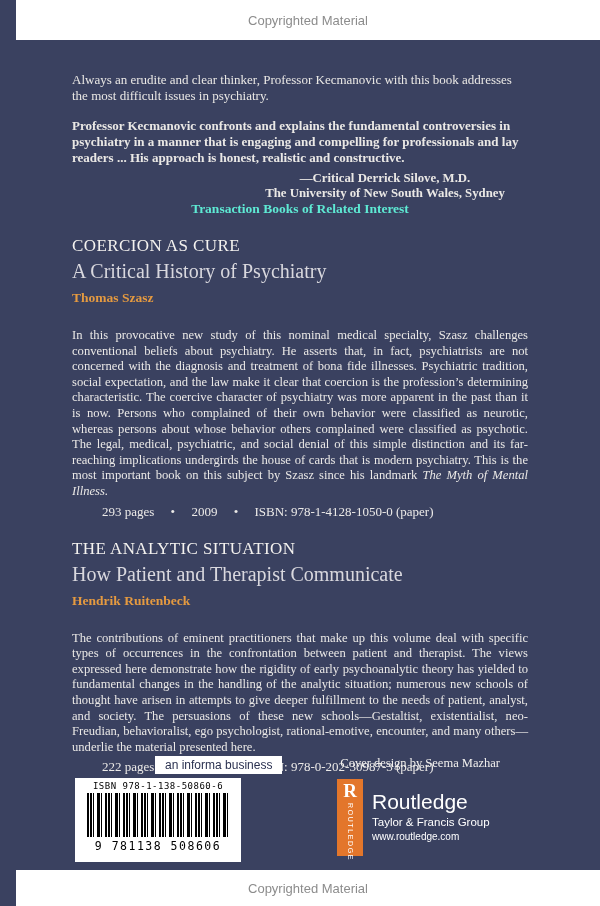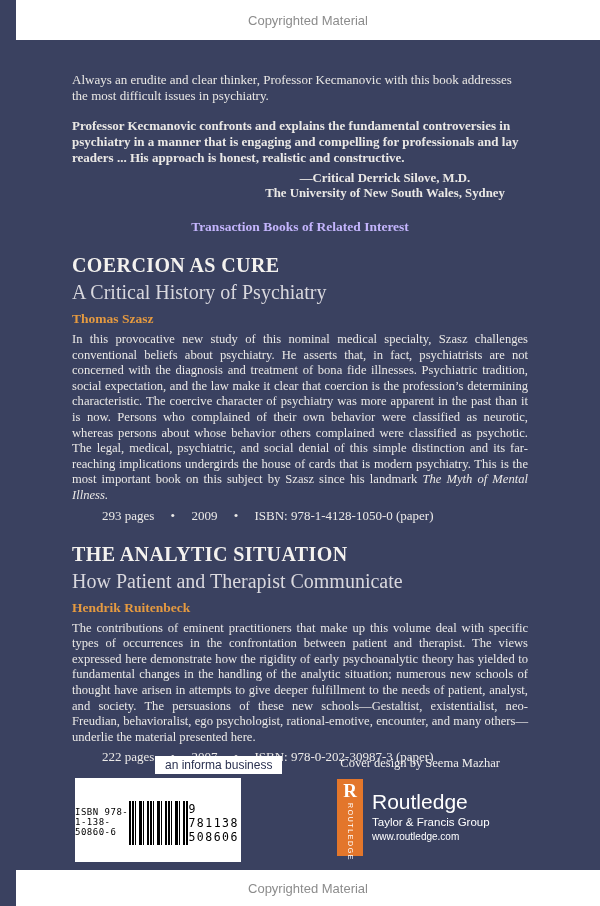--- a/index.html
+++ b/index.html
@@ -42,46 +42,45 @@
   .attribution {
     margin-top: 5px;
     padding-left: 170px;
     text-align: center;
     font-size: 12.8px;
     line-height: 15px;
   }
   .quote + .quote { margin-top: 14px; font-weight: bold; }
 
   .related-heading {
-    margin-top: 18px;
     text-align: center;
     font-size: 13.5px;
     font-weight: bold;
-    color: #c4b5fd;
+    color: #5eead4;
   }
   .book-title {
     margin-top: 19px;
-    font-size: 20px;
-    font-weight: bold;
+    font-size: 17px;
+    font-weight: normal;
     letter-spacing: 0.4px;
     color: #f4f2ef;
   }
   .book-subtitle {
     margin-top: 4px;
     font-size: 20px;
     color: #d9d8de;
   }
   .book-author {
     margin-top: 7px;
     font-size: 13.5px;
     font-weight: bold;
     color: #e59a40;
   }
   .book-desc {
-    margin-top: 5px;
+    margin-top: 22px;
     font-size: 12.6px;
     line-height: 15.6px;
     text-align: justify;
     color: #eae8e6;
   }
   .book-desc .italic { font-style: italic; }
   .book-meta {
     margin-top: 4px;
     padding-left: 30px;
     font-size: 13px;
@@ -110,21 +109,21 @@
     font-size: 12.5px;
   }
   .barcode {
     position: absolute;
     left: 75px;
     top: 778px;
     width: 166px;
     height: 84px;
     background: #ffffff;
     display: flex;
-    flex-direction: row;
+    flex-direction: column;
     align-items: center;
     padding-top: 3px;
   }
   .barcode-isbn {
     font-family: "DejaVu Sans Mono", monospace;
     font-size: 9px;
     letter-spacing: 0.5px;
     color: #000000;
   }
   .barcode-bars {

